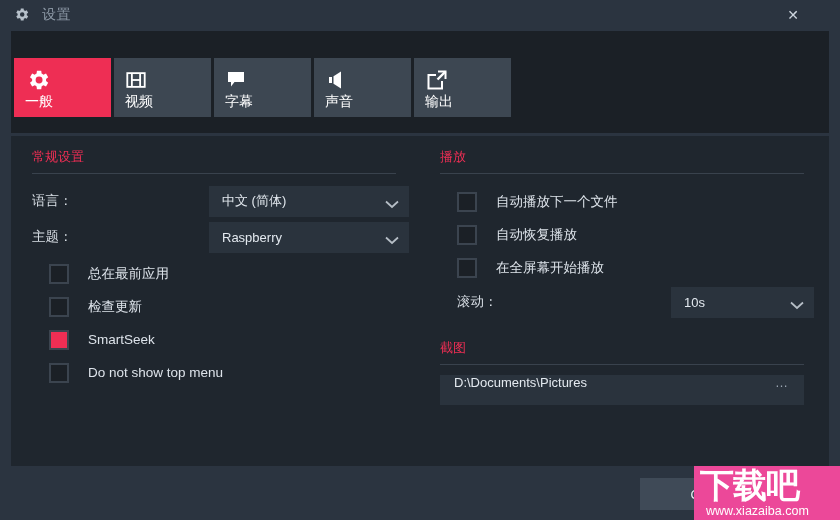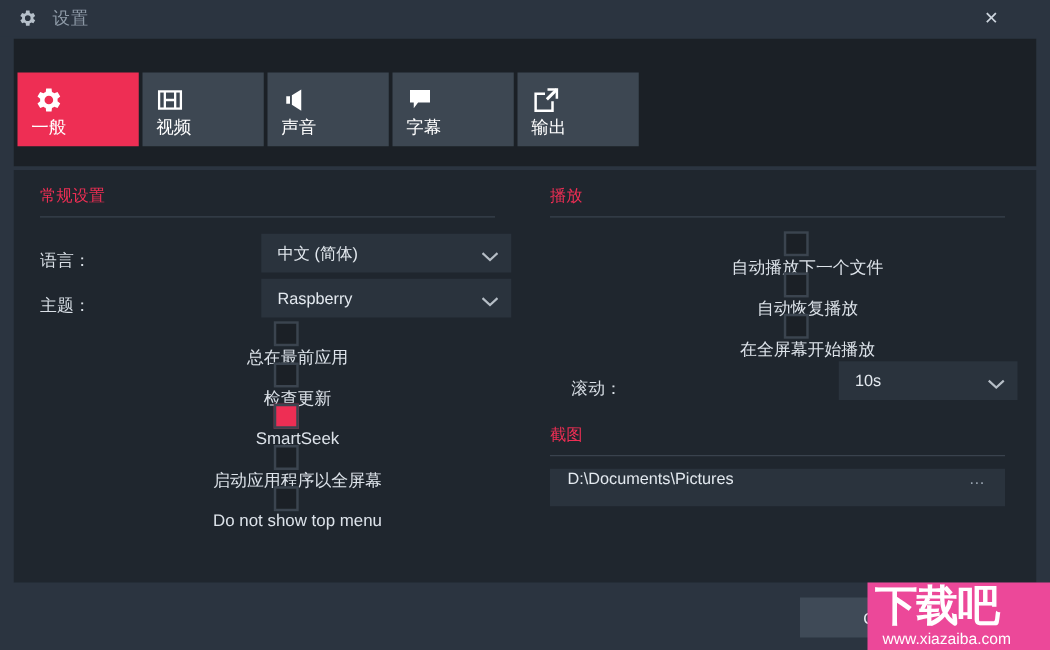--- a/index.html
+++ b/index.html
@@ -109,21 +109,21 @@
     padding-left: 12px;
   }
   .group-rule {
     height: 1px;
     background: #39424d;
     margin: 7px 12px 0 12px;
   }
 
   .row {
     display: flex;
-    align-items: flex-end;
+    align-items: center;
     height: 34px;
     padding-left: 12px;
     box-sizing: border-box;
   }
   .row-label {
     font-size: 13.5px;
     color: #d9dfe6;
     white-space: nowrap;
   }
 
@@ -147,21 +147,20 @@
   }
 
   
   .cbrow {
     display: flex;
     align-items: center;
     height: 33px;
     padding-left: 29px;
     box-sizing: border-box;
     cursor: pointer;
-    flex-direction: column;
   }
   .cbox {
     width: 20px; height: 20px;
     border: 2px solid #3b444f;
     background: #1b2026;
     box-sizing: border-box;
     flex: 0 0 auto;
   }
   .cbox.checked { background: #ee2e54; }
   .cblabel {
@@ -265,34 +264,34 @@
           <line x1="16.5" y1="4.5" x2="16.5" y2="19.5"></line>
           <line x1="7.5" y1="12" x2="16.5" y2="12"></line>
         </svg>
       </span>
       <span class="tab-label">视频</span>
     </div>
 
     <div class="tab">
       <span class="tab-icon">
         <svg width="24" height="24" viewBox="0 0 24 24" fill="#ffffff">
+          <path d="M3 4h16v10H9.5L6 18.5V14H3z"></path>
+        </svg>
+      </span>
+      <span class="tab-label">字幕</span>
+    </div>
+
+    <div class="tab">
+      <span class="tab-icon">
+        <svg width="24" height="24" viewBox="0 0 24 24" fill="#ffffff">
           <path d="M4 9h3V15H4z"></path>
           <path d="M8.5 8.2 16 3.5v17l-7.5-4.7z"></path>
         </svg>
       </span>
       <span class="tab-label">声音</span>
-    </div>
-
-    <div class="tab">
-      <span class="tab-icon">
-        <svg width="24" height="24" viewBox="0 0 24 24" fill="#ffffff">
-          <path d="M3 4h16v10H9.5L6 18.5V14H3z"></path>
-        </svg>
-      </span>
-      <span class="tab-label">字幕</span>
     </div>
 
     <div class="tab">
       <span class="tab-icon">
         <svg width="24" height="24" viewBox="0 0 24 24" fill="none" stroke="#ffffff" stroke-width="2">
           <polyline points="13,3.5 20.5,3.5 20.5,11"></polyline>
           <line x1="20.5" y1="3.5" x2="12.5" y2="11.5" stroke-width="2.4"></line>
           <polyline points="17,13 17,20.5 3.5,20.5 3.5,7 11,7"></polyline>
         </svg>
       </span>
@@ -340,24 +339,20 @@
     <div class="cbrow">
       <span class="cbox"></span>
       <span class="cblabel">检查更新</span>
     </div>
 
     <div class="cbrow">
       <span class="cbox checked"></span>
       <span class="cblabel">SmartSeek</span>
     </div>
 
-    <div class="cbrow">
-      <span class="cbox"></span>
-      <span class="cblabel">启动应用程序以全屏幕</span>
-    </div>
 
     <div class="cbrow">
       <span class="cbox"></span>
       <span class="cblabel">Do not show top menu</span>
     </div>
   </div>
 
   <div class="column" id="col-right">
     <div class="group-title">播放</div>
     <div class="group-rule"></div>

